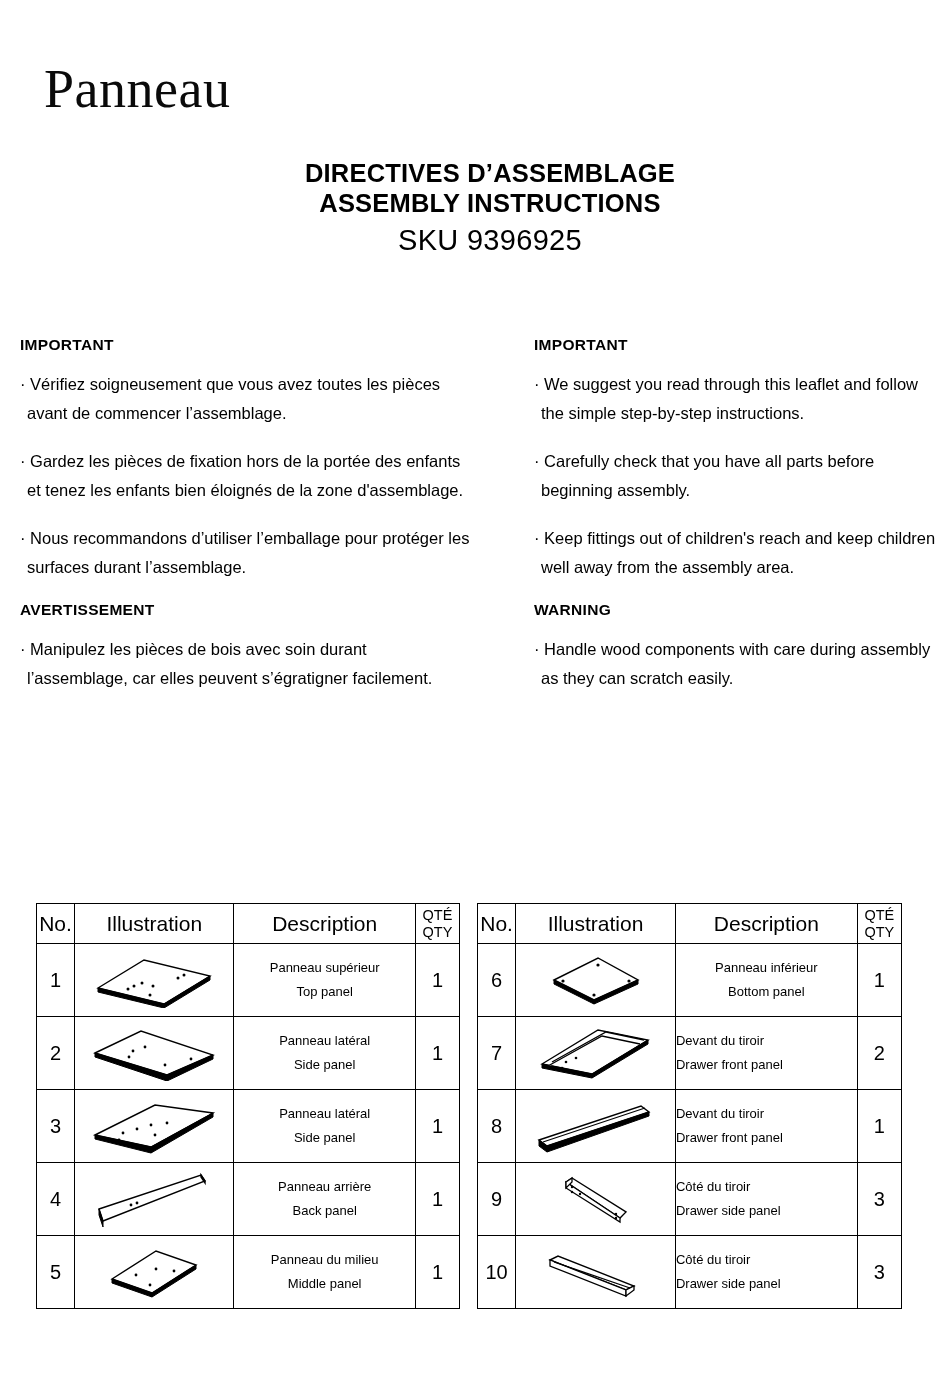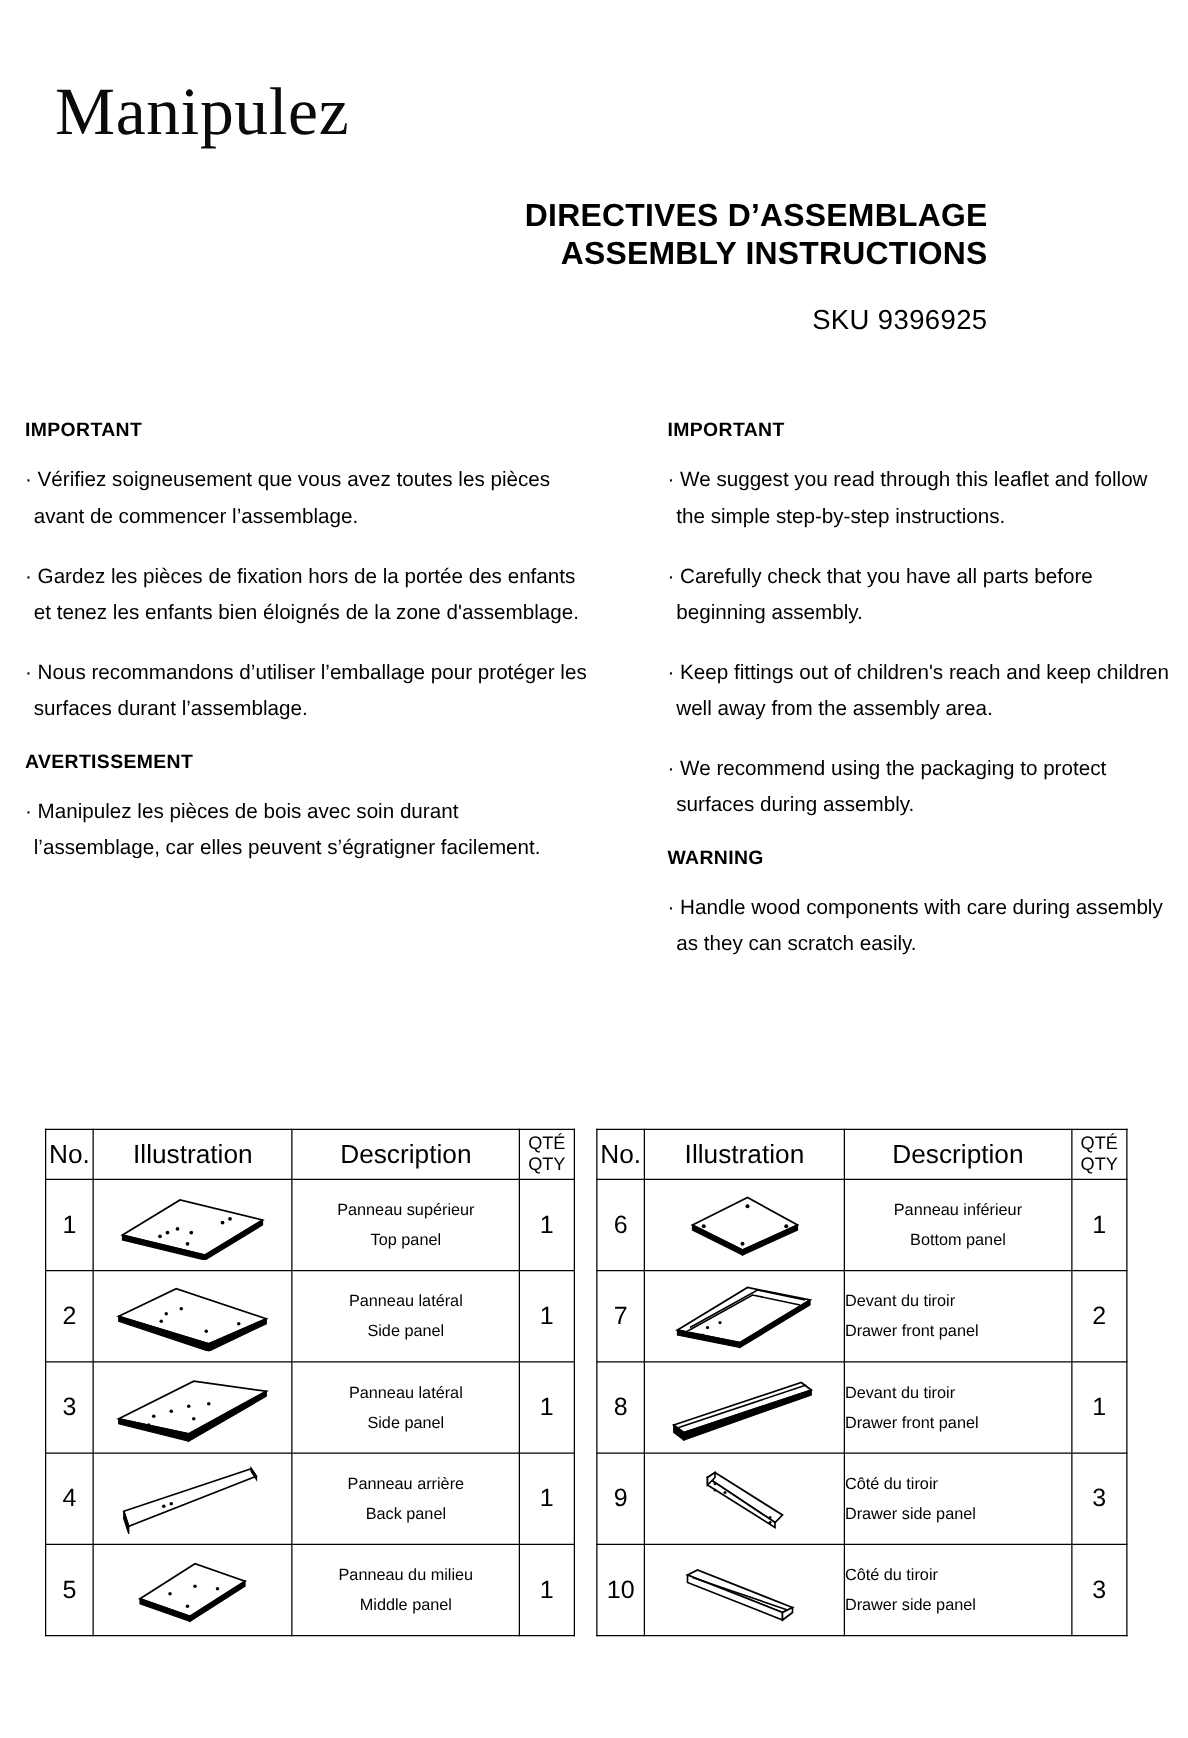--- a/index.html
+++ b/index.html
@@ -25,35 +25,35 @@
     letter-spacing: 0.5px;
     color: #0a0a0a;
   }
 
   
   .title-block {
     position: absolute;
     left: 190px;
     top: 158px;
     width: 600px;
-    text-align: right;
+    text-align: center;
   }
   .title-line1, .title-line2 {
     font-weight: bold;
     font-size: 25.5px;
     letter-spacing: 0.2px;
     line-height: 30px;
     white-space: nowrap;
   }
   .title-line3 {
     font-weight: normal;
-    font-size: 22px;
+    font-size: 29px;
     line-height: 40px;
     letter-spacing: 0.3px;
-    margin-top: 18px;
+    margin-top: 2px;
   }
 
   
   .col {
     position: absolute;
     top: 336px;
   }
   .col-fr { left: 20px; width: 452px; }
   .col-en { left: 534px; width: 410px; }
 
@@ -120,21 +120,21 @@
 
   
   .pl { fill: #ffffff; stroke: #000000; stroke-width: 1.4; }
   .pl-edge { fill: #000000; stroke: #000000; stroke-width: 1; }
   .pl-hole { fill: #000000; stroke: none; }
   .pl-thin { fill: #ffffff; stroke: #000000; stroke-width: 1.3; }
 </style>
 </head>
 <body>
 
-<div class="brand">Manipulez</div>
+<div class="brand">Panneau</div>
 
 <div class="title-block">
   <div class="title-line1">DIRECTIVES D’ASSEMBLAGE</div>
   <div class="title-line2">ASSEMBLY INSTRUCTIONS</div>
   <div class="title-line3">SKU 9396925</div>
 </div>
 
 <div class="col col-fr">
   <div class="sec-head">IMPORTANT</div>
   <p class="bullet">· Vérifiez soigneusement que vous avez toutes les pièces avant de commencer l’assemblage.</p>
@@ -142,21 +142,20 @@
   <p class="bullet">· Nous recommandons d’utiliser l’emballage pour protéger les surfaces durant l’assemblage.</p>
   <div class="sec-head second">AVERTISSEMENT</div>
   <p class="bullet">· Manipulez les pièces de bois avec soin durant l’assemblage, car elles peuvent s’égratigner facilement.</p>
 </div>
 
 <div class="col col-en">
   <div class="sec-head">IMPORTANT</div>
   <p class="bullet">· We suggest you read through this leaflet and follow the simple step-by-step instructions.</p>
   <p class="bullet">· Carefully check that you have all parts before beginning assembly.</p>
   <p class="bullet">· Keep fittings out of children's reach and keep children well away from the assembly area.</p>
-  <p class="bullet">· We recommend using the packaging to protect surfaces during assembly.</p>
   <div class="sec-head second">WARNING</div>
   <p class="bullet">· Handle wood components with care during assembly as they can scratch easily.</p>
 </div>
 
 <table class="parts-table left">
   <thead>
     <tr>
       <td class="c-no">No.</td>
       <td class="c-ill">Illustration</td>
       <td class="c-desc">Description</td>

